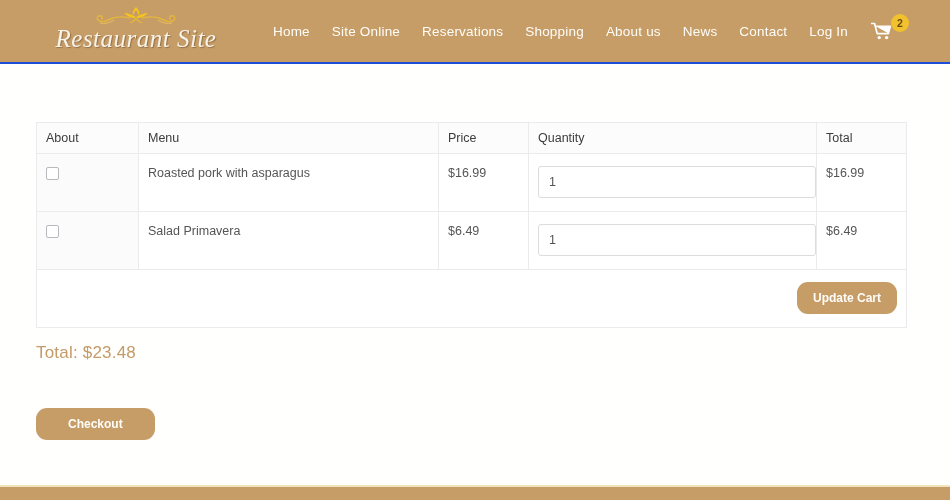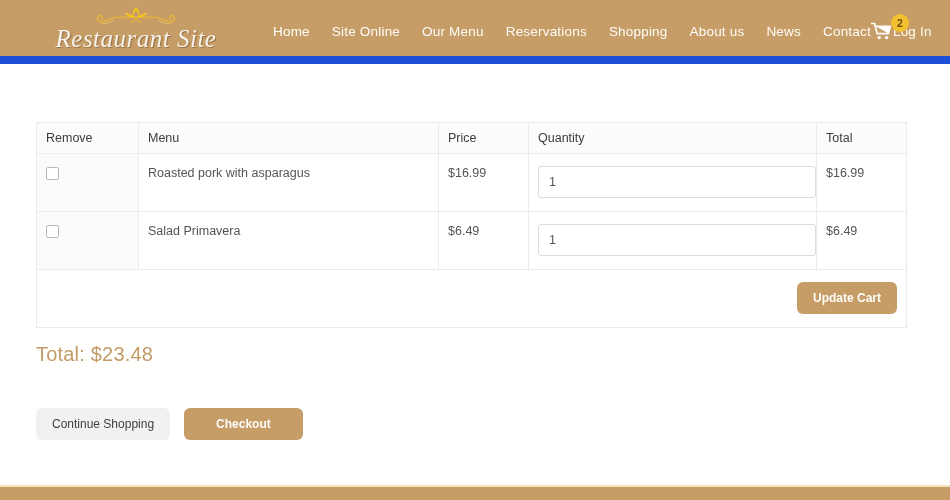--- a/index.html
+++ b/index.html
@@ -17,21 +17,21 @@
     position: relative;
   }
 
   
   .site-header {
     position: absolute;
     top: 0; left: 0;
     width: 950px;
     height: 64px;
     background: #c69c67;
-    border-bottom: 8px solid #1d4ed8;
+    border-bottom: 2px solid #1d4ed8;
     display: flex;
     align-items: center;
   }
 
   .brand {
     position: absolute;
     left: 36px;
     top: 5px;
     width: 200px;
     height: 54px;
@@ -189,21 +189,21 @@
     text-align: right;
     border-top: 1px solid #eceaec;
   }
 
   .btn {
     display: inline-block;
     font-family: "Liberation Sans", sans-serif;
     font-size: 12px;
     font-weight: bold;
     border: none;
-    border-radius: 6px;
+    border-radius: 11px;
     cursor: pointer;
     text-align: center;
     line-height: 1;
   }
 
   .btn-primary {
     background: #c69c67;
     color: #fffdf9;
     padding: 10px 32px;
   }
@@ -218,21 +218,21 @@
     color: #3f3f3f;
     padding: 10px 16px;
     font-weight: normal;
   }
 
   
   .cart-total {
     position: absolute;
     left: 36px;
     top: 277px;
-    font-size: 20px;
+    font-size: 17px;
     color: #c49a68;
     letter-spacing: 0.2px;
   }
 
   
   .bottom-buttons {
     position: absolute;
     left: 36px;
     top: 342px;
     display: flex;
@@ -275,21 +275,20 @@
         <path d="M44 15 C40 18 34 19 30 18"></path>
         <path d="M88 15 C92 18 98 19 102 18"></path>
       </g>
     </svg>
     <span class="brand-name">Restaurant Site</span>
   </a>
 
   <nav class="main-nav">
     <a class="nav-link">Home</a>
     <a class="nav-link">Site Online</a>
-    <a class="nav-link">Our Menu</a>
     <a class="nav-link">Reservations</a>
     <a class="nav-link">Shopping</a>
     <a class="nav-link">About us</a>
     <a class="nav-link">News</a>
     <a class="nav-link">Contact</a>
     <a class="nav-link">Log In</a>
   </nav>
 
   <div class="cart-widget">
     <svg class="cart-icon" width="22" height="19" viewBox="0 0 22 19">
@@ -308,21 +307,21 @@
   <table class="cart-table">
     <colgroup>
       <col class="col-remove">
         <col class="col-item">
         <col class="col-price">
       <col class="col-quantity">
         <col class="col-total">
     </colgroup>
     <thead>
       <tr>
-        <th>Remove</th>
+        <th>About</th>
         <th>Menu</th>
         <th>Price</th>
         <th>Quantity</th>
         <th>Total</th>
       </tr>
     </thead>
     <tbody>
 
       <tr>
         <td class="cell-remove">
@@ -353,19 +352,18 @@
           <button class="btn btn-primary btn-update">Update Cart</button>
         </td>
       </tr>
 
     </tbody>
   </table>
 
   <div class="cart-total">Total: $23.48</div>
 
   <div class="bottom-buttons">
-    <button class="btn btn-secondary">Continue Shopping</button>
     <button class="btn btn-primary">Checkout</button>
   </div>
 
 </main>
 
 <footer class="site-footer"></footer>
 
 </body></html>

